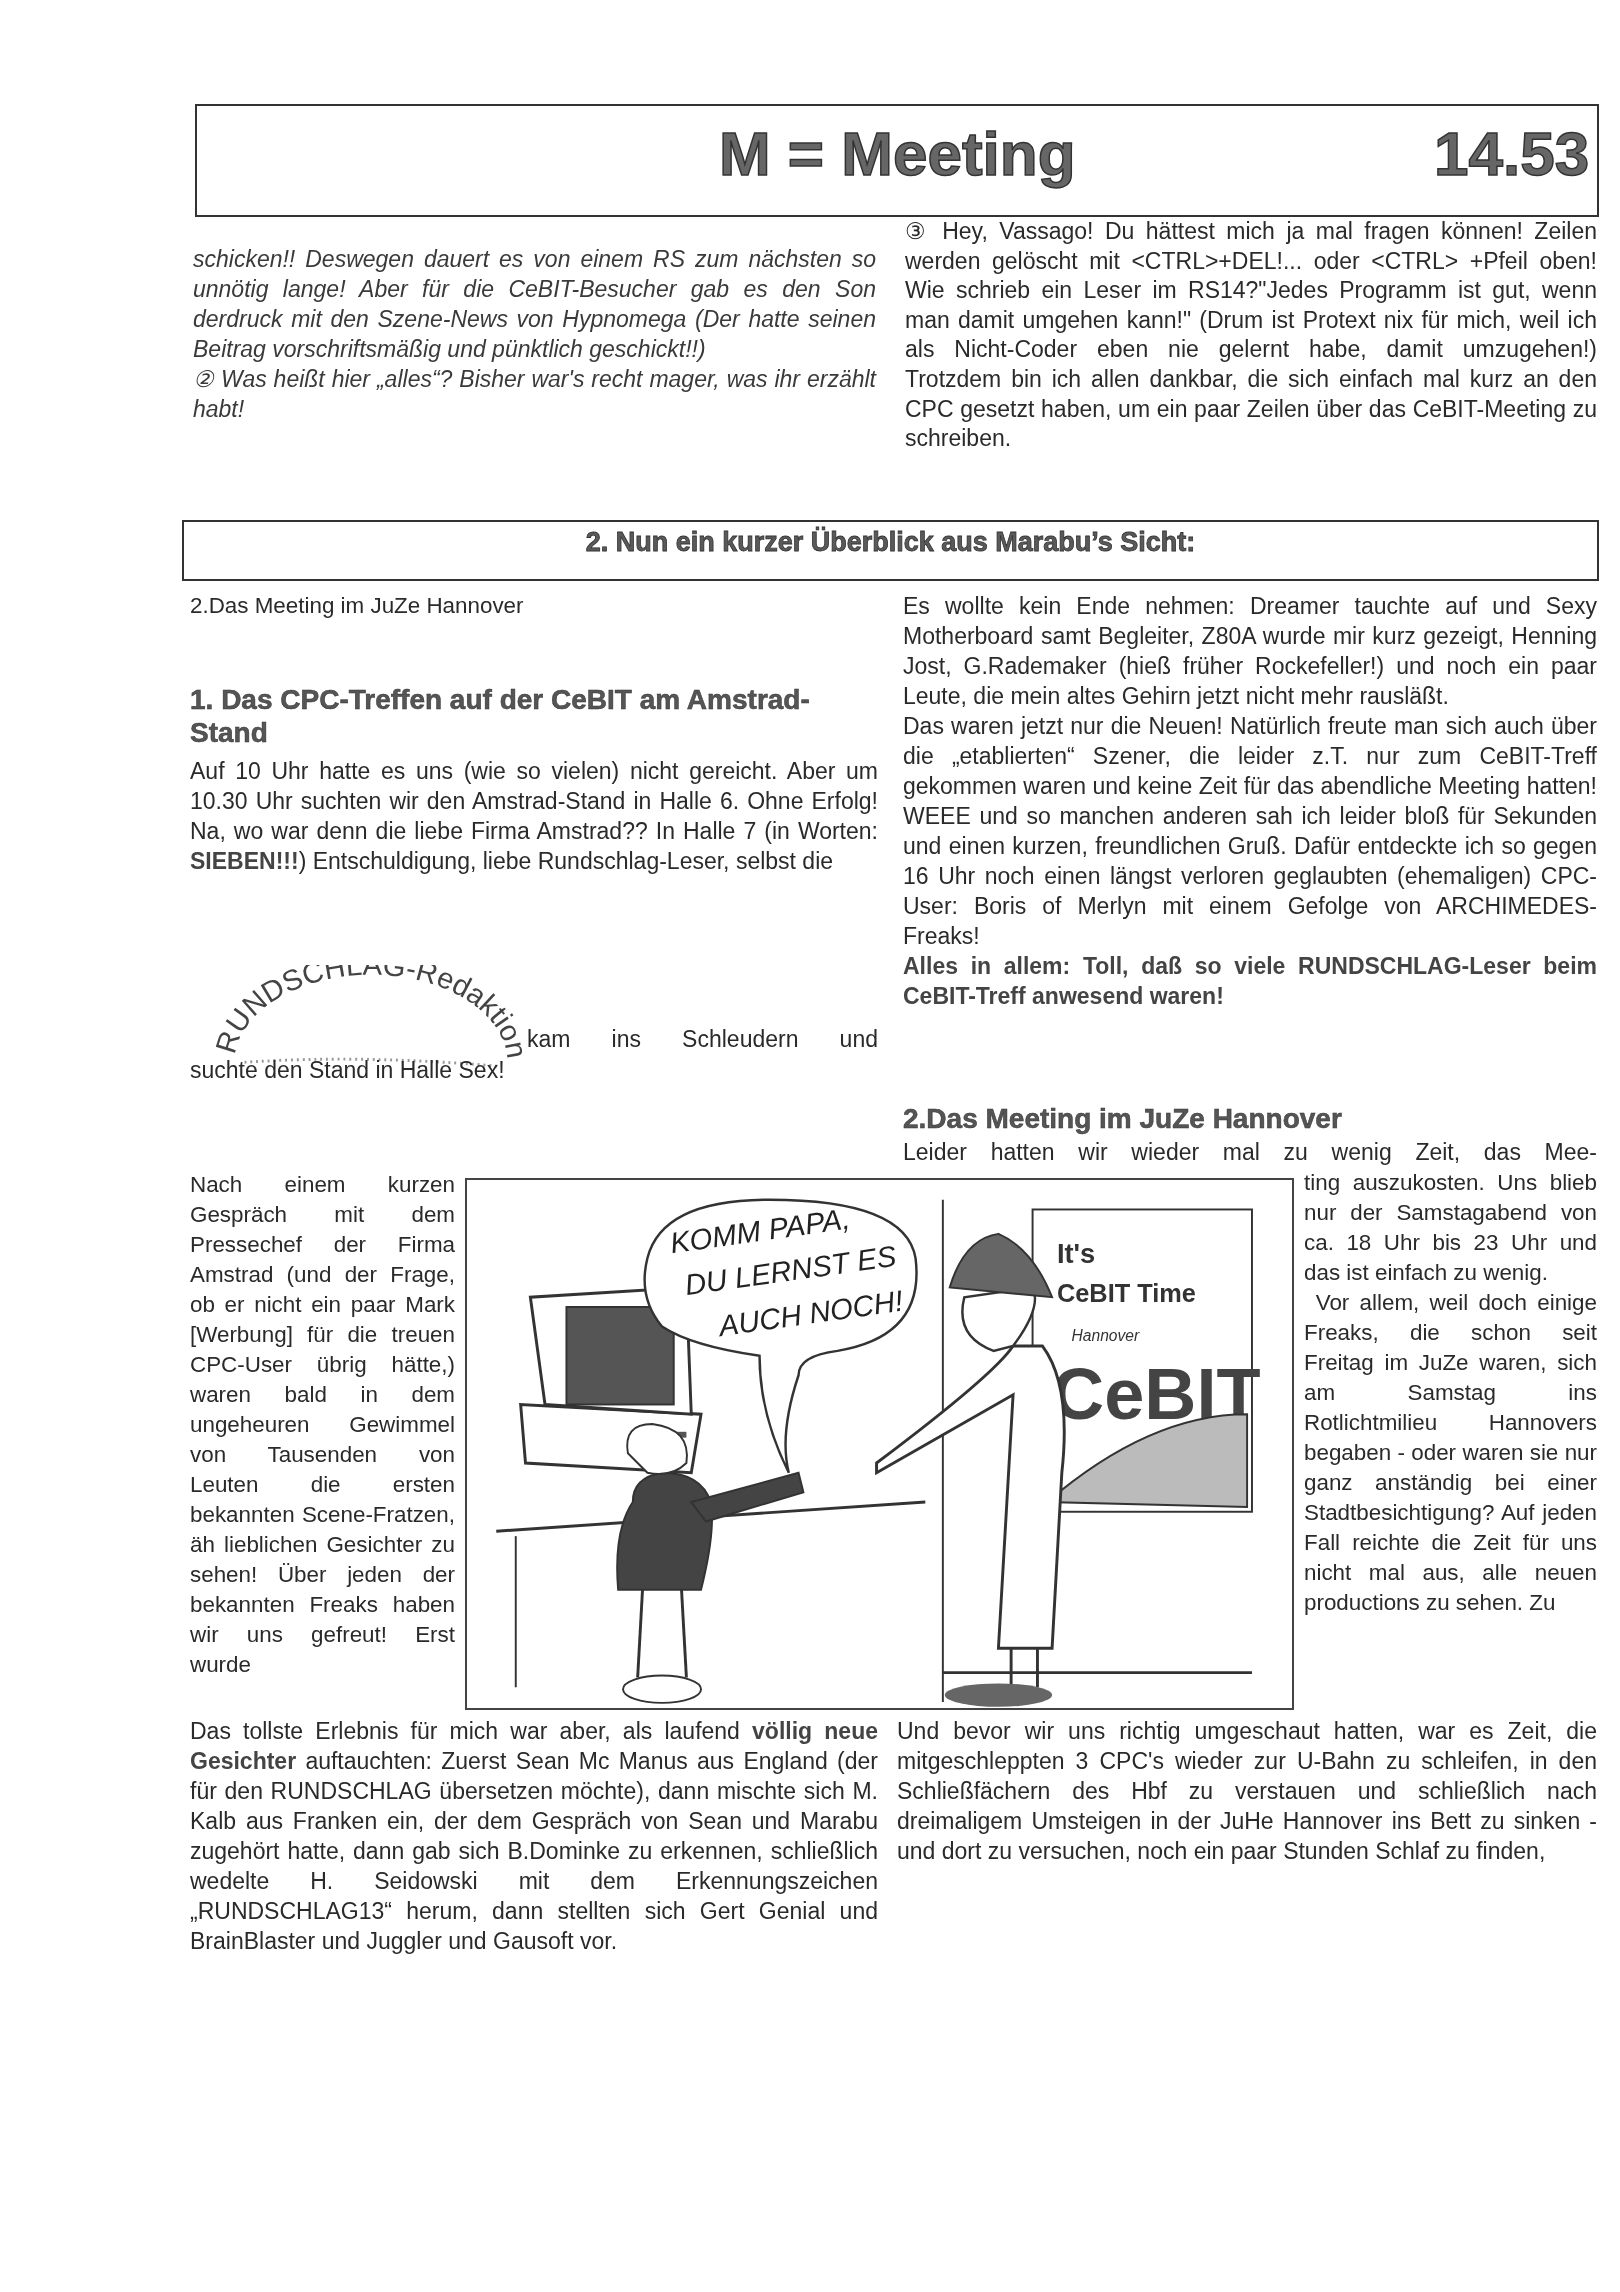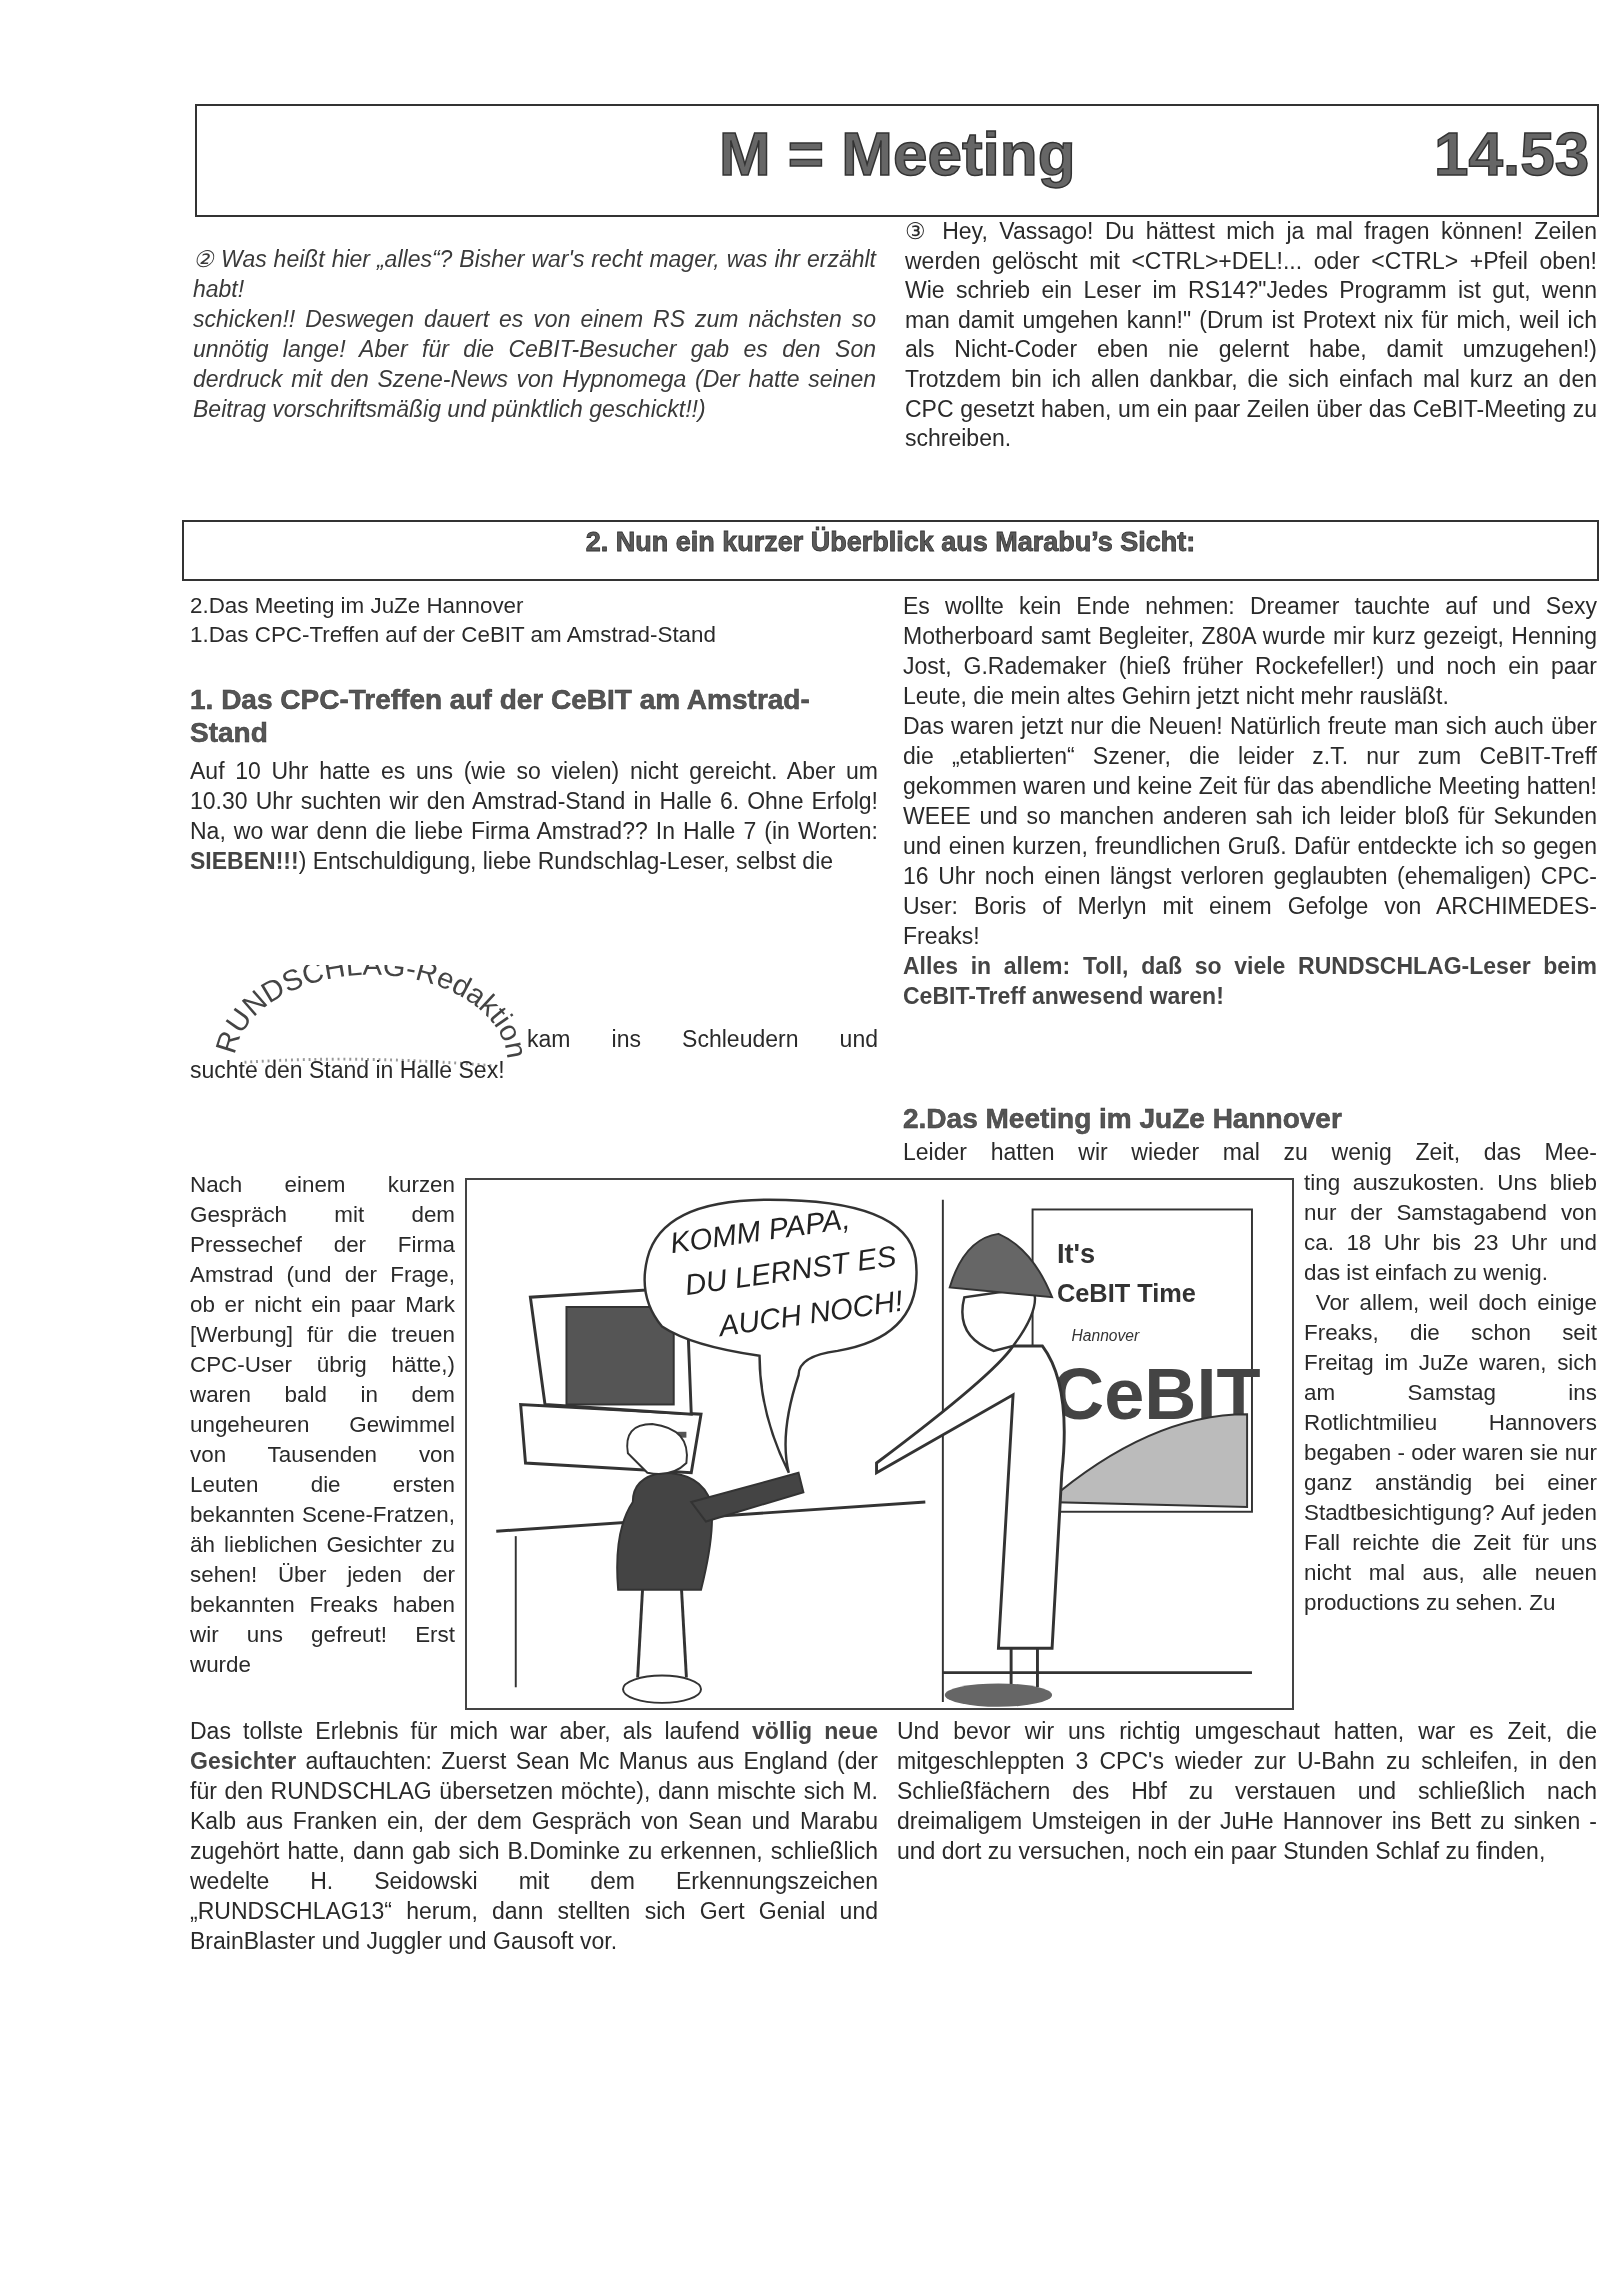--- a/index.html
+++ b/index.html
@@ -31,35 +31,34 @@
 <body>
 
 <div class="abs title-box">
   <div class="title-text">
     <span class="main">M = Meeting</span>
   </div>
   <div class="title-num">14.53</div>
 </div>
 
 <div class="abs col italic" style="left:193px; top:244px; width:683px;">
+  <p>schicken!!  Deswegen dauert es von einem RS zum nächsten so unnötig lange!  Aber für die CeBIT-Besucher gab es den Son derdruck mit den Szene-News von Hypnomega  (Der hatte seinen Beitrag vorschriftsmäßig und pünktlich geschickt!!)</p>
   <p>② Was heißt hier „alles“? Bisher war's recht mager, was ihr erzählt habt!</p>
-  <p>schicken!!  Deswegen dauert es von einem RS zum nächsten so unnötig lange!  Aber für die CeBIT-Besucher gab es den Son derdruck mit den Szene-News von Hypnomega  (Der hatte seinen Beitrag vorschriftsmäßig und pünktlich geschickt!!)</p>
 </div>
 
 <div class="abs col" style="left:905px; top:217px; width:692px; line-height:29.6px;">
   <p>③ Hey, Vassago! Du hättest mich ja mal fragen können! Zeilen werden gelöscht mit &lt;CTRL&gt;+DEL!... oder &lt;CTRL&gt; +Pfeil oben! Wie schrieb ein Leser im RS14?"Jedes Programm ist gut, wenn man damit umgehen kann!" (Drum ist Protext nix für mich, weil  ich als Nicht-Coder eben nie gelernt habe, damit umzugehen!) Trotzdem bin ich allen dankbar, die sich einfach mal kurz an den CPC gesetzt haben, um ein paar Zeilen über das CeBIT-Meeting zu schreiben.</p>
 </div>
 
 <div class="abs section-box">
   <span>2. Nun ein kurzer Überblick aus Marabu’s Sicht:</span>
 </div>
 
 <div class="abs col" style="left:190px; top:591px; width:688px; text-align:left; font-size:22.4px; line-height:29px;">
   <p>2.Das Meeting im JuZe Hannover</p>
-  <p>1.Das CPC-Treffen auf der CeBIT am Amstrad-Stand</p>
 </div>
 
 <div class="abs h2" style="left:190px; top:683px; width:688px;">1. Das CPC-Treffen auf der CeBIT am Amstrad-Stand</div>
 
 <div class="abs col" style="left:190px; top:756px; width:688px;">
   <p><span>Auf 10 Uhr hatte es uns (wie so vielen) nicht gereicht. Aber um 10.30 Uhr suchten wir den Amstrad-Stand in Halle 6. Ohne Erfolg! Na, wo war denn die liebe Firma Amstrad?? In Halle 7 (in Worten: </span><span class="b">SIEBEN!!!</span><span>) Entschuldigung, liebe Rundschlag-Leser, selbst die</span></p>
 </div>
 
 <div class="abs stamp">
   <svg width="312" height="107" viewBox="0 0 320 110">

